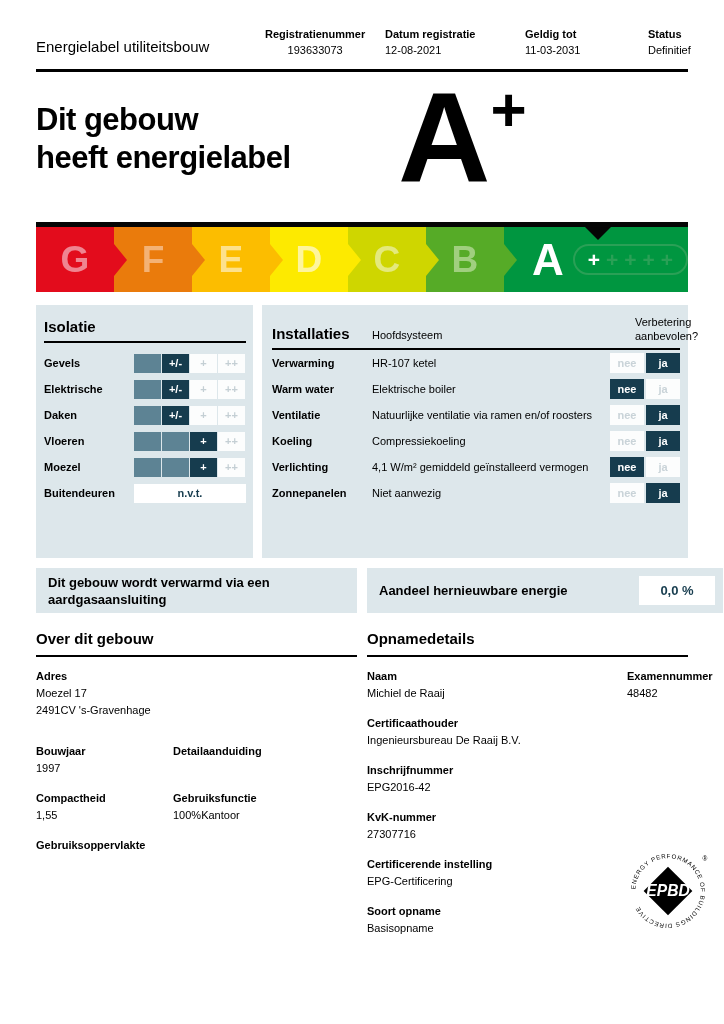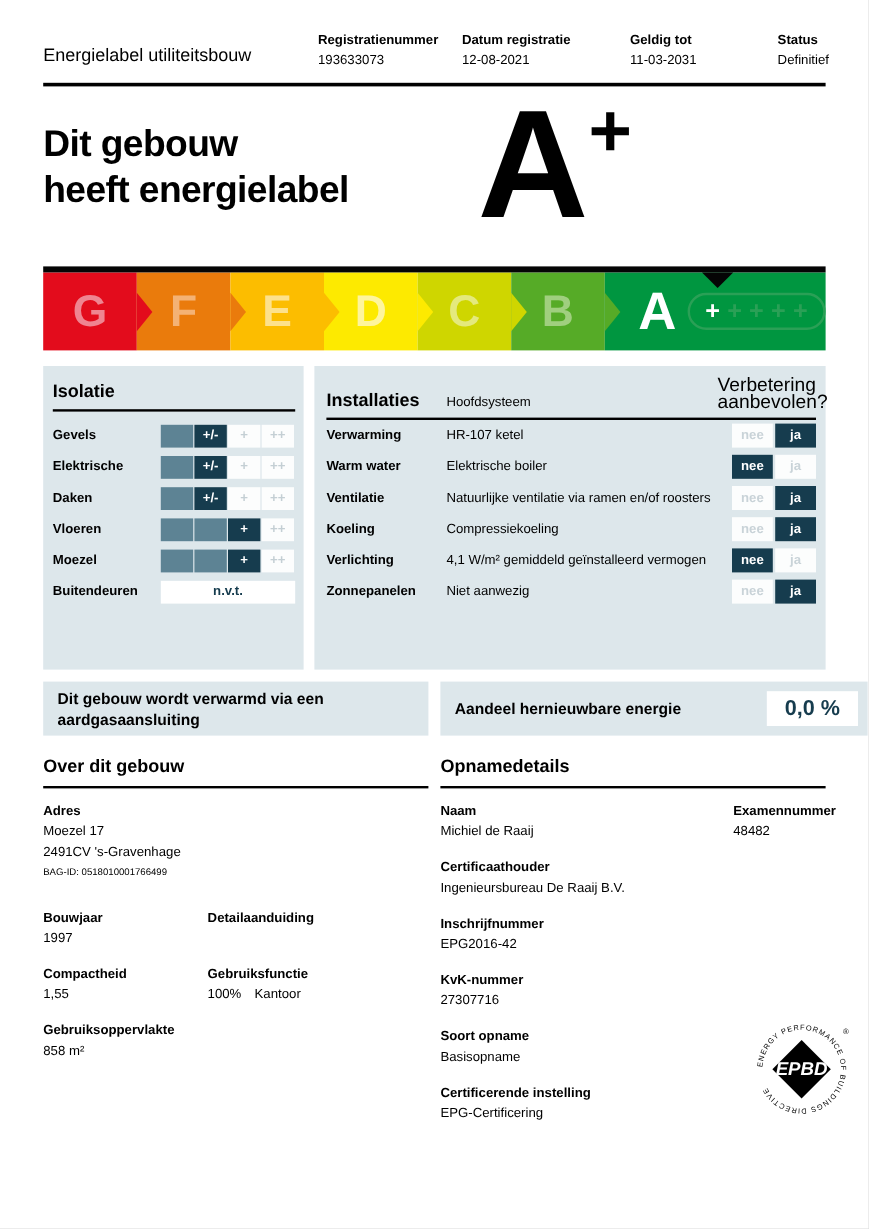--- a/index.html
+++ b/index.html
@@ -7,21 +7,21 @@
   .page {
     position:relative; width:724px; height:1024px; margin:0 auto;
     background:#fff; color:#000; overflow:hidden;
     font-family:"Liberation Sans", sans-serif;
   }
   
   .hdr-title { position:absolute; left:36px; top:38px; font-size:15px; }
   .hdr-field { position:absolute; top:27px; }
   .hdr-field .hlabel { font-size:11px; font-weight:bold; line-height:14px; }
   .hdr-field .hvalue { font-size:11px; line-height:18px; }
-  .hf-0 { left:265px; } .hf-1 { left:385px; } .hf-2 { left:525px; } .hf-3 { left:648px; }
+  .hf-0 { left:265px;text-align:center; } .hf-1 { left:385px; } .hf-2 { left:525px; } .hf-3 { left:648px; }
   .hdr-rule { position:absolute; left:36px; top:69px; width:652px; height:3px; background:#000; }
   
   .hero-text { position:absolute; left:36px; top:101px; font-size:31px; font-weight:bold; line-height:38px; letter-spacing:-0.5px; }
   .hero-grade { position:absolute; left:398px; top:86px; display:flex; align-items:flex-start; }
   .big-a { font-size:128px; font-weight:bold; line-height:0.82; letter-spacing:-2px; }
   .big-plus { font-size:62px; font-weight:bold; line-height:0.7; margin-left:2px; margin-top:2px; }
   
   .scalebar { position:absolute; left:36px; top:222px; width:652px; height:70px; }
   .scale-topline { position:absolute; top:0; left:0; right:0; height:5px; background:#050505; z-index:4; }
   .notch { position:absolute; top:5px; left:549px; width:0; height:0; z-index:4;
@@ -44,53 +44,53 @@
   .iso-head { border-bottom:2.5px solid #000; padding-bottom:6px; margin-bottom:7px; }
   .iso-row { display:flex; align-items:center; justify-content:space-between; height:26px; }
   .iso-label { font-size:11px; font-weight:bold; }
   .iso-cells { display:flex; gap:1px; width:112px; }
   .cell { width:27px; height:19px; display:flex; align-items:center; justify-content:center; font-size:11px; font-weight:bold; }
   .cell.filled { background:#5d8394; }
   .cell.active { background:#163c4e; color:#fff; }
   .cell.off { background:#fcfdfd; color:#c4cfd4; }
   .nvt { width:112px; height:19px; background:#fff; color:#163c4e; font-size:11px; font-weight:bold;
          display:flex; align-items:center; justify-content:center; }
-  .inst-advice { position:absolute; top:10px; left:336px; width:74px; font-size:16px; line-height:14px; }
+  .inst-advice { position:absolute; top:10px; left:373px; width:74px; font-size:11px; line-height:14px; }
   .inst-titlerow { display:flex; align-items:baseline; margin-top:12px; }
   .inst-title { font-size:15px; font-weight:bold; width:100px; }
   .inst-sub { font-size:11px; }
   .inst-rule { border-bottom:2.5px solid #000; margin-top:6px; }
   .inst-row { display:flex; align-items:center; height:26px; margin-top:0; }
   .inst-row:first-of-type { margin-top:4px; }
   .inst-label { font-size:11px; font-weight:bold; width:100px; flex-shrink:0; }
   .inst-system { font-size:11px; flex:1; }
   .inst-toggles { display:flex; gap:2px; margin-left:auto; }
   .toggle { width:34px; height:20px; display:flex; align-items:center; justify-content:center;
             font-size:11px; font-weight:bold; background:#fcfdfd; color:#c9d3d8;text-align:right; }
   .toggle.active { background:#163c4e; color:#fff; }
   
   .banner { position:absolute; top:568px; height:45px; background:#dde7eb; display:flex; align-items:center; }
   .banner-left { left:36px; width:321px; padding:0 12px; font-size:13px; font-weight:bold; line-height:17px; }
   .banner-right { left:367px; width:356px; padding:0 8px 0 12px; justify-content:space-between; }
   .renew-label { font-size:13px; font-weight:bold; }
   .renew-box { background:#fff; width:76px; height:29px; display:flex; align-items:center; justify-content:center;
-               font-size:18px; font-weight:bold; color:#163c4e; }
+               font-size:13px; font-weight:bold; color:#163c4e; }
   
   .section { position:absolute; top:630px; width:321px; }
   .sec-building { left:36px; } .sec-opname { left:367px; }
   .sec-title { font-size:15px; font-weight:bold; padding-bottom:8px; border-bottom:2.5px solid #000; }
   .group { margin-top:11px; position:relative; }
   .flabel { font-size:11px; font-weight:bold; line-height:17px; }
   .fval { font-size:11px; line-height:17px; }
   .bag { font-size:8px; line-height:12px; margin-top:2px; }
   .tworow { display:flex; }
   .tworow .col1 { width:137px; flex-shrink:0; }
   .gap-lg { margin-top:24px; } .gap-md { margin-top:13px; }
-  .functie-val { display:flex; gap:11px; }
-  .examen-block { position:absolute; left:244px; top:0; }
+  .functie-val { display:flex; }
+  .examen-block { position:absolute; left:260px; top:0; }
   .epbd { position:absolute; left:627px; top:850px; width:82px; height:82px; }
 </style>
 </head>
 <body>
 
 <div class="page">
 
   <div class="hdr-title">Energielabel utiliteitsbouw</div>
   <div class="hdr-field hf-0">
     <div class="hlabel">Registratienummer</div>
@@ -279,21 +279,20 @@
     <span class="renew-label">Aandeel hernieuwbare energie</span>
     <span class="renew-box">0,0 %</span>
   </div>
 
   <div class="section sec-building">
     <div class="sec-title">Over dit gebouw</div>
     <div class="group">
       <div class="flabel">Adres</div>
       <div class="fval">Moezel 17</div>
       <div class="fval">2491CV 's-Gravenhage</div>
-      <div class="bag">BAG-ID: 0518010001766499</div>
     </div>
     <div class="group tworow gap-lg">
       <div class="col1">
         <div class="flabel">Bouwjaar</div>
         <div class="fval">1997</div>
       </div>
       <div>
         <div class="flabel">Detailaanduiding</div>
         <div class="fval"></div>
       </div>
@@ -306,21 +305,20 @@
       <div>
         <div class="flabel">Gebruiksfunctie</div>
         <div class="fval functie-val">
           <span>100%</span>
           <span>Kantoor</span>
         </div>
       </div>
     </div>
     <div class="group gap-md">
       <div class="flabel">Gebruiksoppervlakte</div>
-      <div class="fval">858 m²</div>
     </div>
   </div>
 
   <div class="section sec-opname">
     <div class="sec-title">Opnamedetails</div>
     <div class="group">
       <div class="flabel">Naam</div>
       <div class="fval">Michiel de Raaij</div>
       <div class="examen-block">
         <div class="flabel">Examennummer</div>
@@ -333,26 +331,26 @@
     </div>
     <div class="group gap-md">
       <div class="flabel">Inschrijfnummer</div>
       <div class="fval">EPG2016-42</div>
     </div>
     <div class="group gap-md">
       <div class="flabel">KvK-nummer</div>
       <div class="fval">27307716</div>
     </div>
     <div class="group gap-md">
+      <div class="flabel">Certificerende instelling</div>
+      <div class="fval">EPG-Certificering</div>
+    </div>
+    <div class="group gap-md">
       <div class="flabel">Soort opname</div>
       <div class="fval">Basisopname</div>
-    </div>
-    <div class="group gap-md">
-      <div class="flabel">Certificerende instelling</div>
-      <div class="fval">EPG-Certificering</div>
     </div>
   </div>
 
   <div class="epbd">
     <svg viewBox="0 0 100 100" width="82" height="82">
       <defs>
         <path id="ring" d="M 50,50 m -40,0 a 40,40 0 1,1 80,0 a 40,40 0 1,1 -80,0"></path>
       </defs>
       <rect x="29" y="29" width="42" height="42" transform="rotate(45 50 50)" fill="#000"></rect>
       <text x="50" y="56" text-anchor="middle" font-size="19" font-style="italic" font-weight="bold" fill="#fff" font-family="Liberation Sans, sans-serif" id="epbd-text">EPBD</text>

